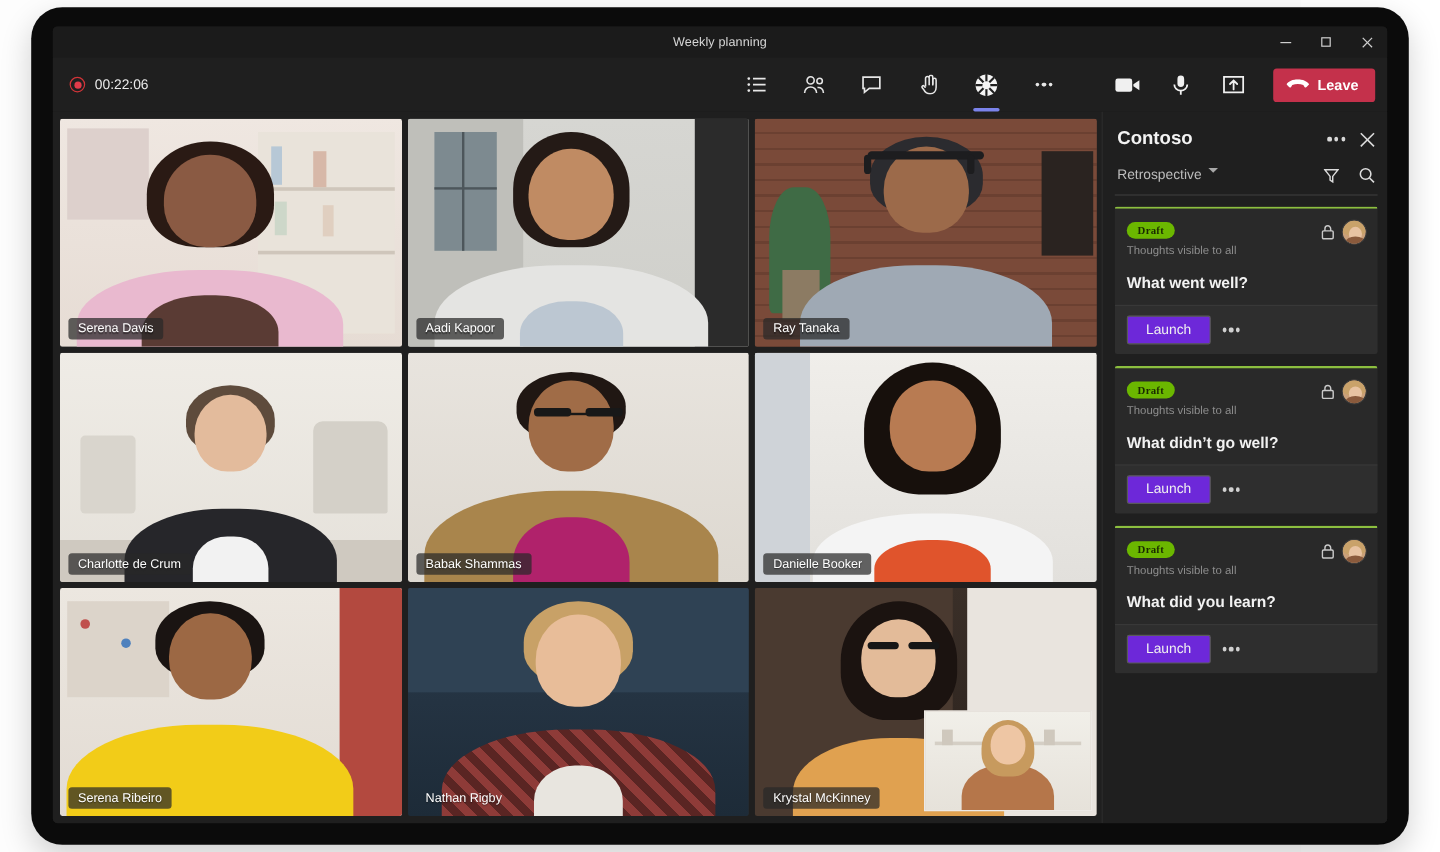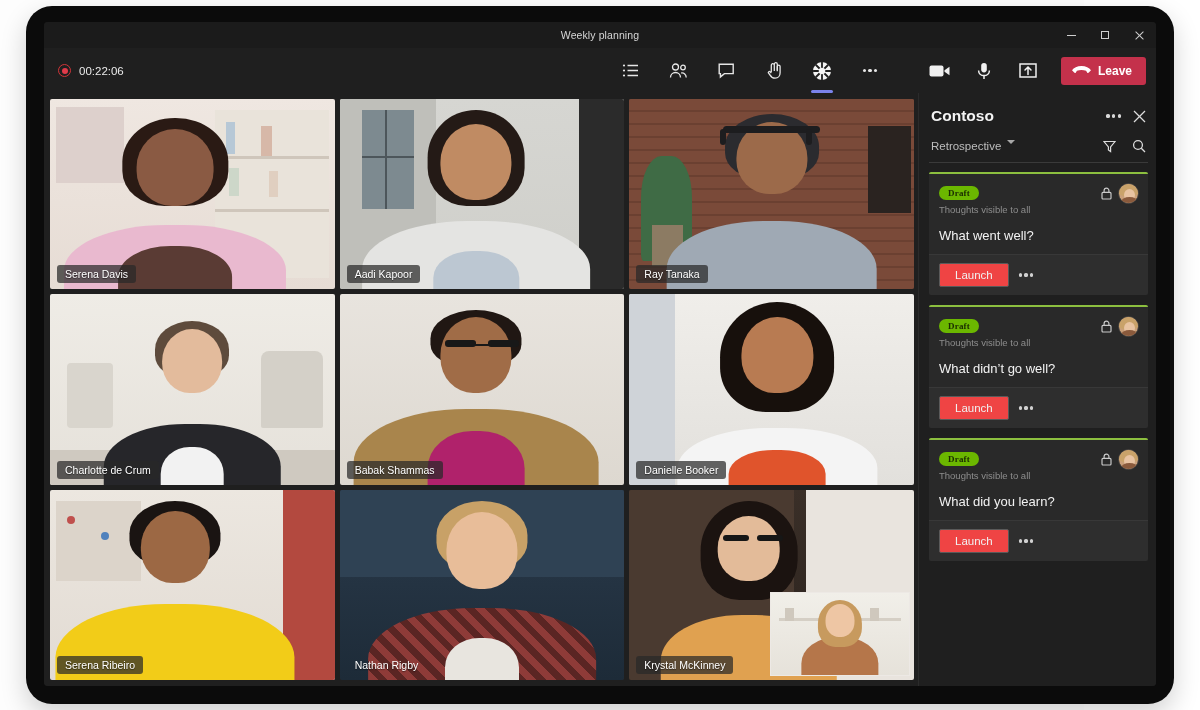--- a/index.html
+++ b/index.html
@@ -176,21 +176,21 @@
   .card-top { padding: 8px 10px 11px 10px; position: relative; }
   .badge {
     display: inline-block;
     background: #6bb700; color: #1a2b00;
     font-size: 9px; font-weight: 700;
     padding: 2px 9px; border-radius: 9px;
     letter-spacing: .2px;
     font-family: Liberation Serif, serif;
   }
   .card-sub { font-size: 9.5px; color: #8d8d8d; margin-top: 4px; }
-  .card-title { font-size: 13px; font-weight: 400; color: #f2f2f2; margin-top: 13px; }
+  .card-title { font-size: 13px; font-weight: 700; color: #f2f2f2; margin-top: 13px; }
   .card-meta {
     position: absolute; right: 9px; top: 9px;
     display: flex; align-items: center; gap: 6px;
   }
   .avatar {
     width: 21px; height: 21px; border-radius: 50%;
     overflow: hidden; position: relative;
     background: #caa07a;
     border: 1px solid #3a3a3a;
   }
@@ -198,21 +198,21 @@
   .avatar .a-face { position: absolute; left: 5px; top: 5px; width: 11px; height: 12px; background: #e8c3a2; border-radius: 50%; }
   .avatar .a-body { position: absolute; left: 2px; bottom: -4px; width: 17px; height: 10px; background: #8a5a3c; border-radius: 50% 50% 0 0; }
   .card-foot {
     border-top: 1px solid #383838;
     background: #2e2e2e;
     padding: 8px 10px;
     display: flex; align-items: center; gap: 10px;
   }
   .launch {
     border: 1px solid #5a5a5a;
-    background: #ef4444;
+    background: #6d28d9;
     color: #f0f0f0;
     font-size: 11.5px;
     padding: 5px 15px;
     border-radius: 2px;
   }
   .card-foot .dots { color: #d0d0d0; }
   svg { display: block; }
 </style>
 </head>
 <body>

